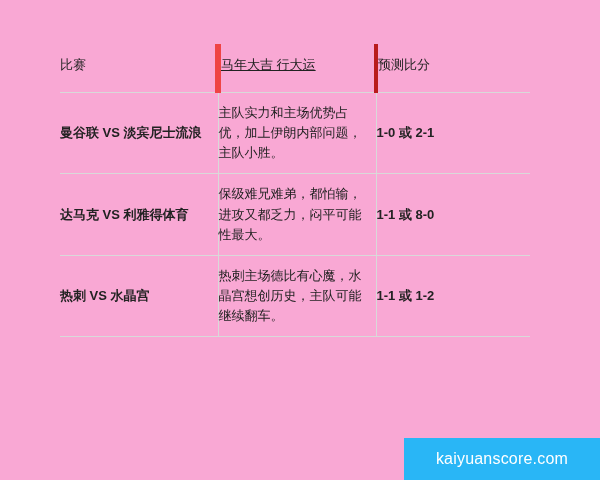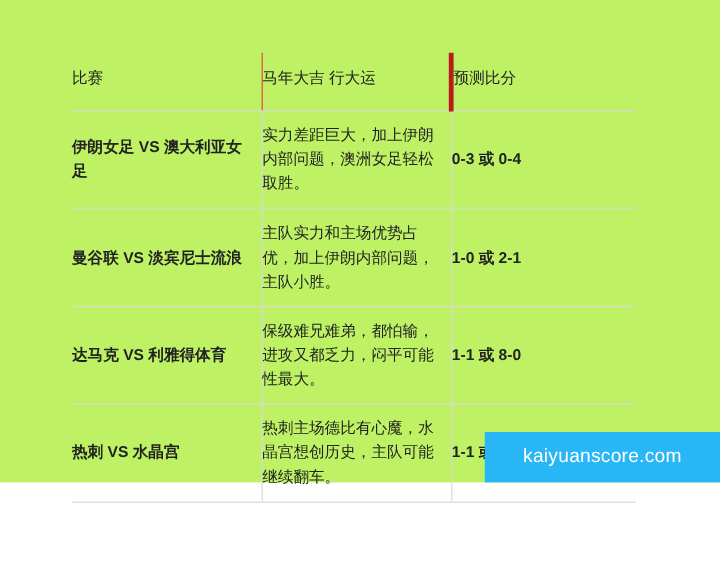--- a/index.html
+++ b/index.html
@@ -12,22 +12,22 @@
     background: #ffffff;
     font-family: "Liberation Sans", sans-serif;
     position: relative;
     overflow: hidden;
   }
   .page {
     position: absolute;
     left: 0;
     top: 0;
     width: 600px;
-    height: 402px;
-    background: #bef264;
+    height: 480px;
+    background: #f9a8d4;
   }
   table.match-table {
     position: absolute;
     left: 60px;
     top: 44px;
     width: 470px;
     border-collapse: collapse;
     table-layout: fixed;
   }
   table.match-table col.c1 { width: 158px; }
@@ -61,22 +61,23 @@
     padding-right: 12px;
   }
   td.col-note {
     color: #333333;
     font-size: 12.5px;
     padding-right: 12px;
     border-left: 1px solid #d9d9d9;
     padding-left: 10px;
   }
   th.col-note {
-    border-left: 1px solid #ef4444;
+    border-left: 6px solid #ef4444;
     padding-left: 10px;
+    text-decoration: underline;
   }
   td.col-score {
     font-weight: bold;
     font-size: 13.5px;
     color: #111111;
     border-left: 1px solid #d9d9d9;
     padding-left: 10px;
     white-space: nowrap;
   }
   th.col-score {
@@ -117,25 +118,20 @@
     </colgroup>
     <thead>
       <tr>
         <th class="col-match">比赛</th>
         <th class="col-note">马年大吉 行大运</th>
         <th class="col-score">预测比分</th>
       </tr>
     </thead>
     <tbody>
       <tr class="row-h1">
-        <td class="col-match">伊朗女足 VS 澳大利亚女足</td>
-        <td class="col-note">实力差距巨大，加上伊朗内部问题，澳洲女足轻松取胜。</td>
-        <td class="col-score">0-3 或 0-4</td>
-      </tr>
-      <tr class="row-h1">
         <td class="col-match">曼谷联 VS 淡宾尼士流浪</td>
         <td class="col-note">主队实力和主场优势占优，加上伊朗内部问题，主队小胜。</td>
         <td class="col-score">1-0 或 2-1</td>
       </tr>
       <tr class="row-h2">
         <td class="col-match">达马克 VS 利雅得体育</td>
         <td class="col-note">保级难兄难弟，都怕输，进攻又都乏力，闷平可能性最大。</td>
         <td class="col-score">1-1 或 8-0</td>
       </tr>
       <tr class="row-h2">

